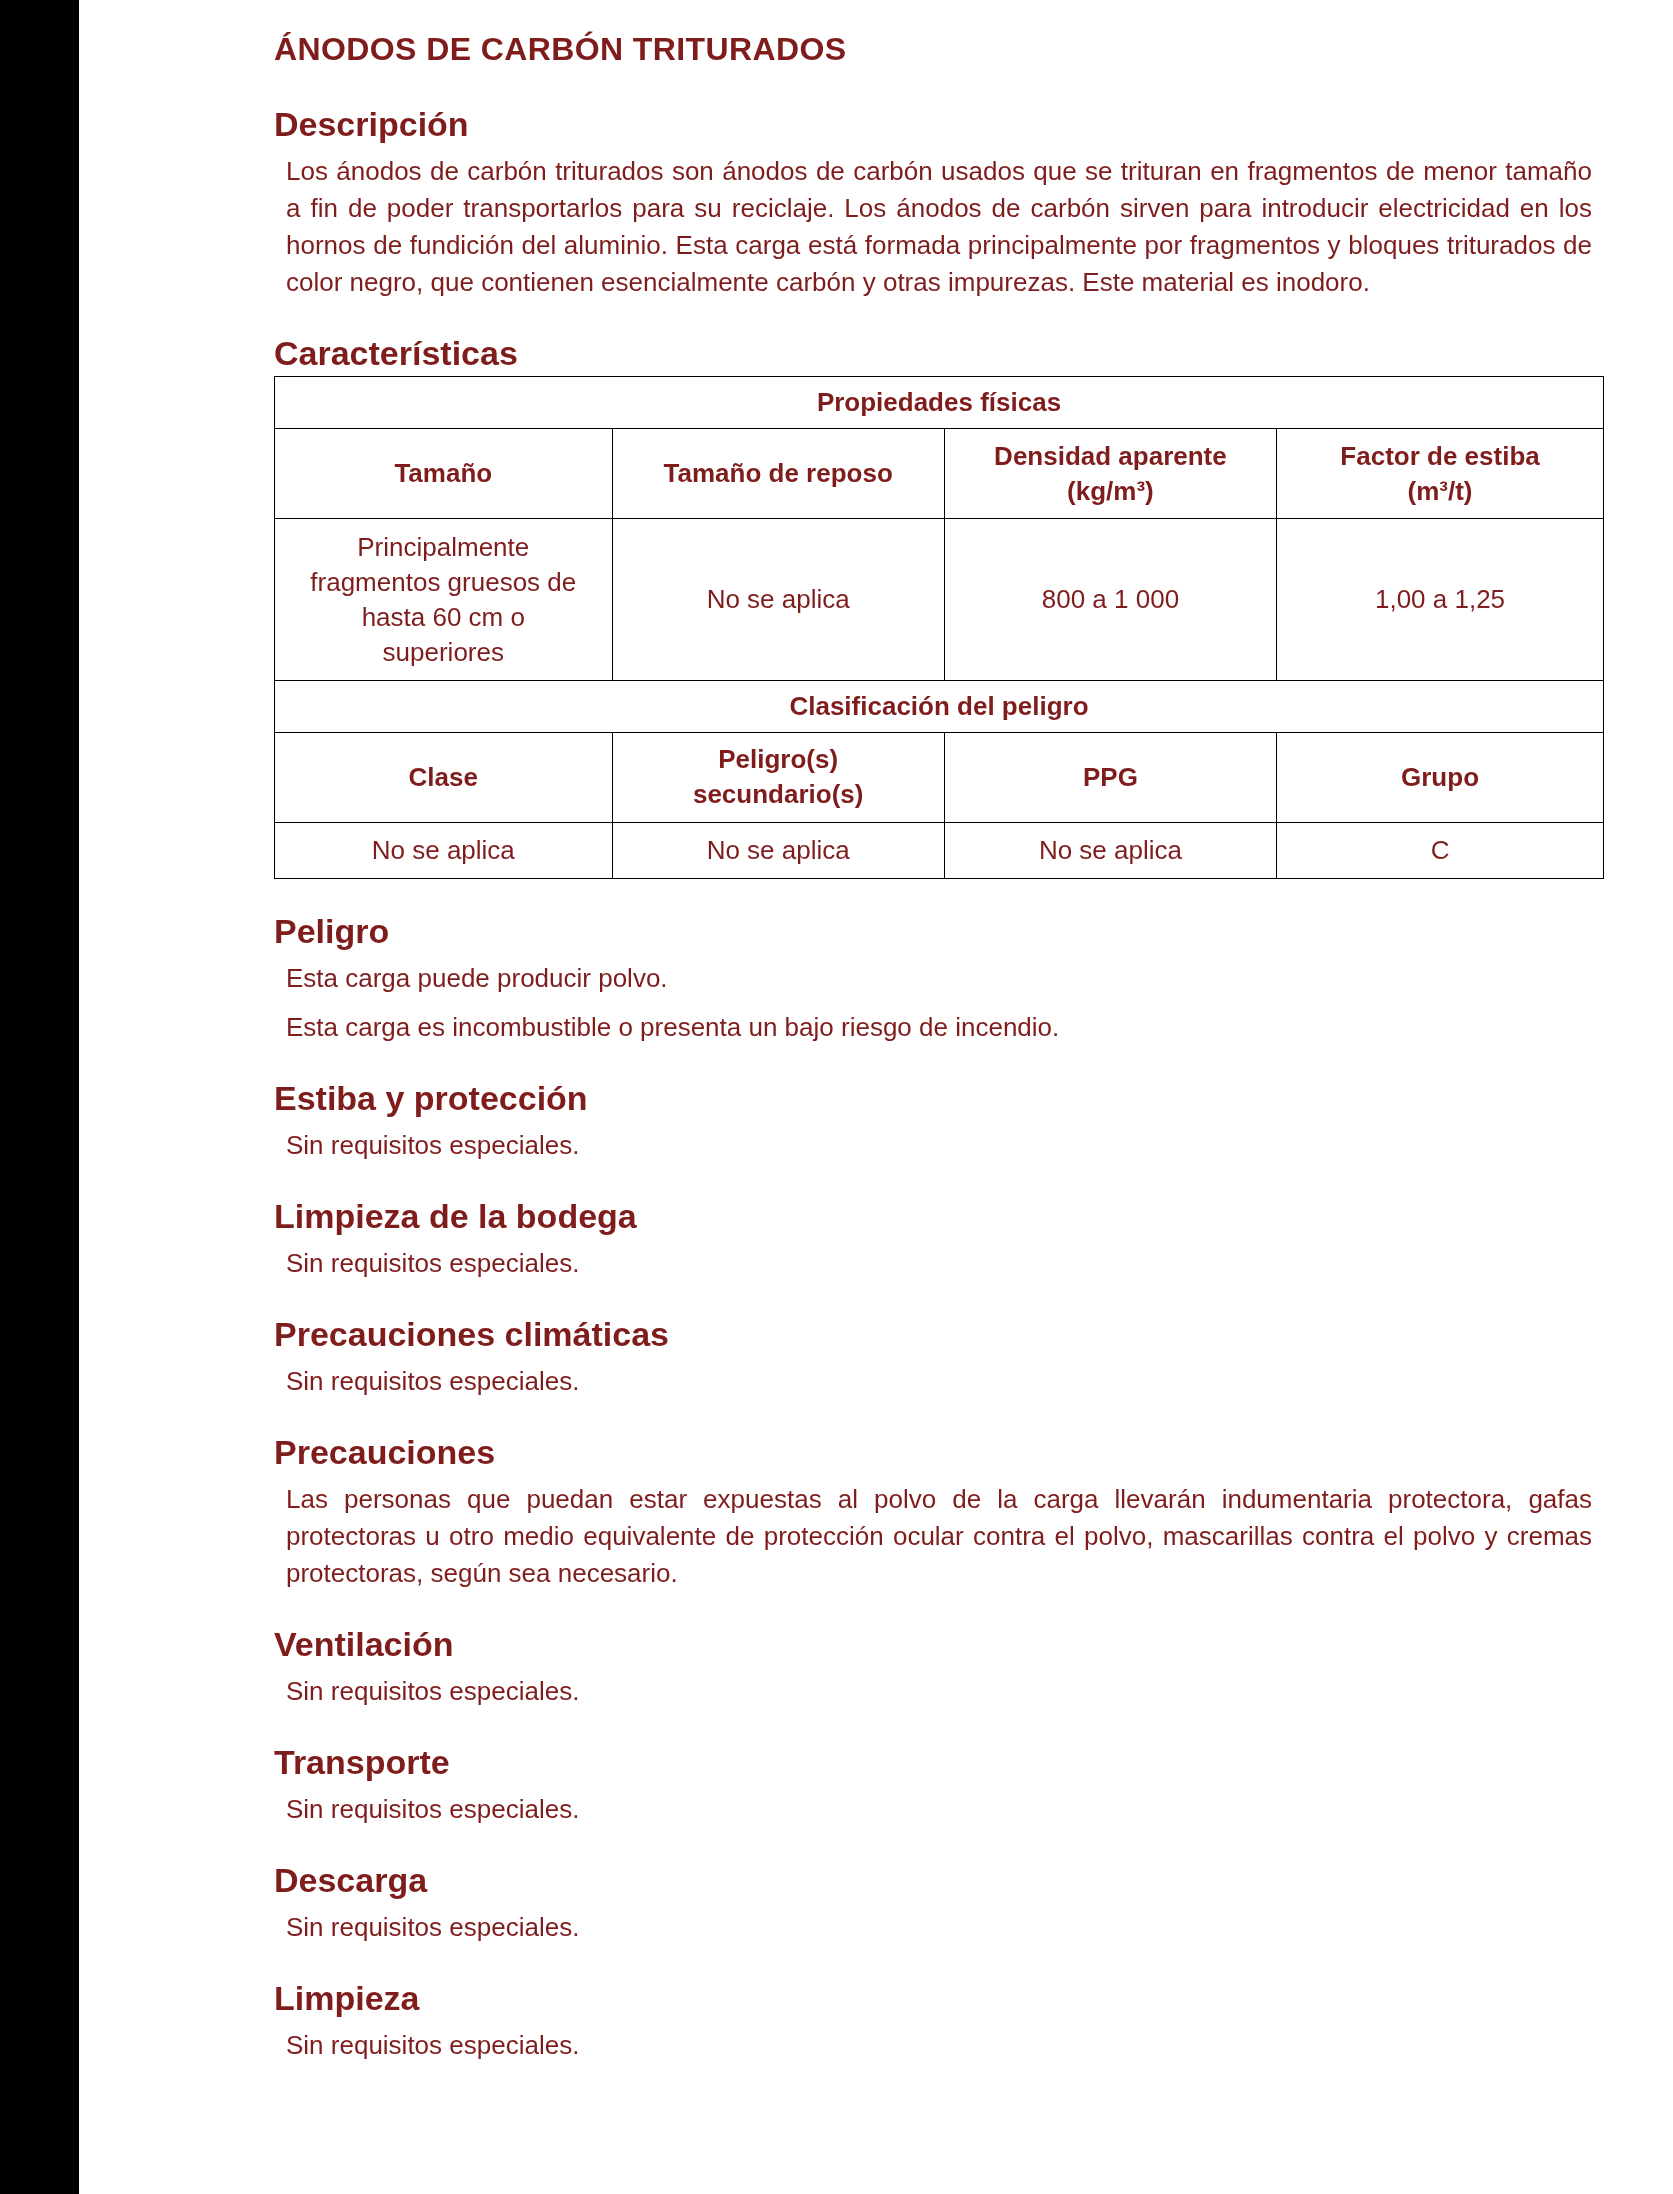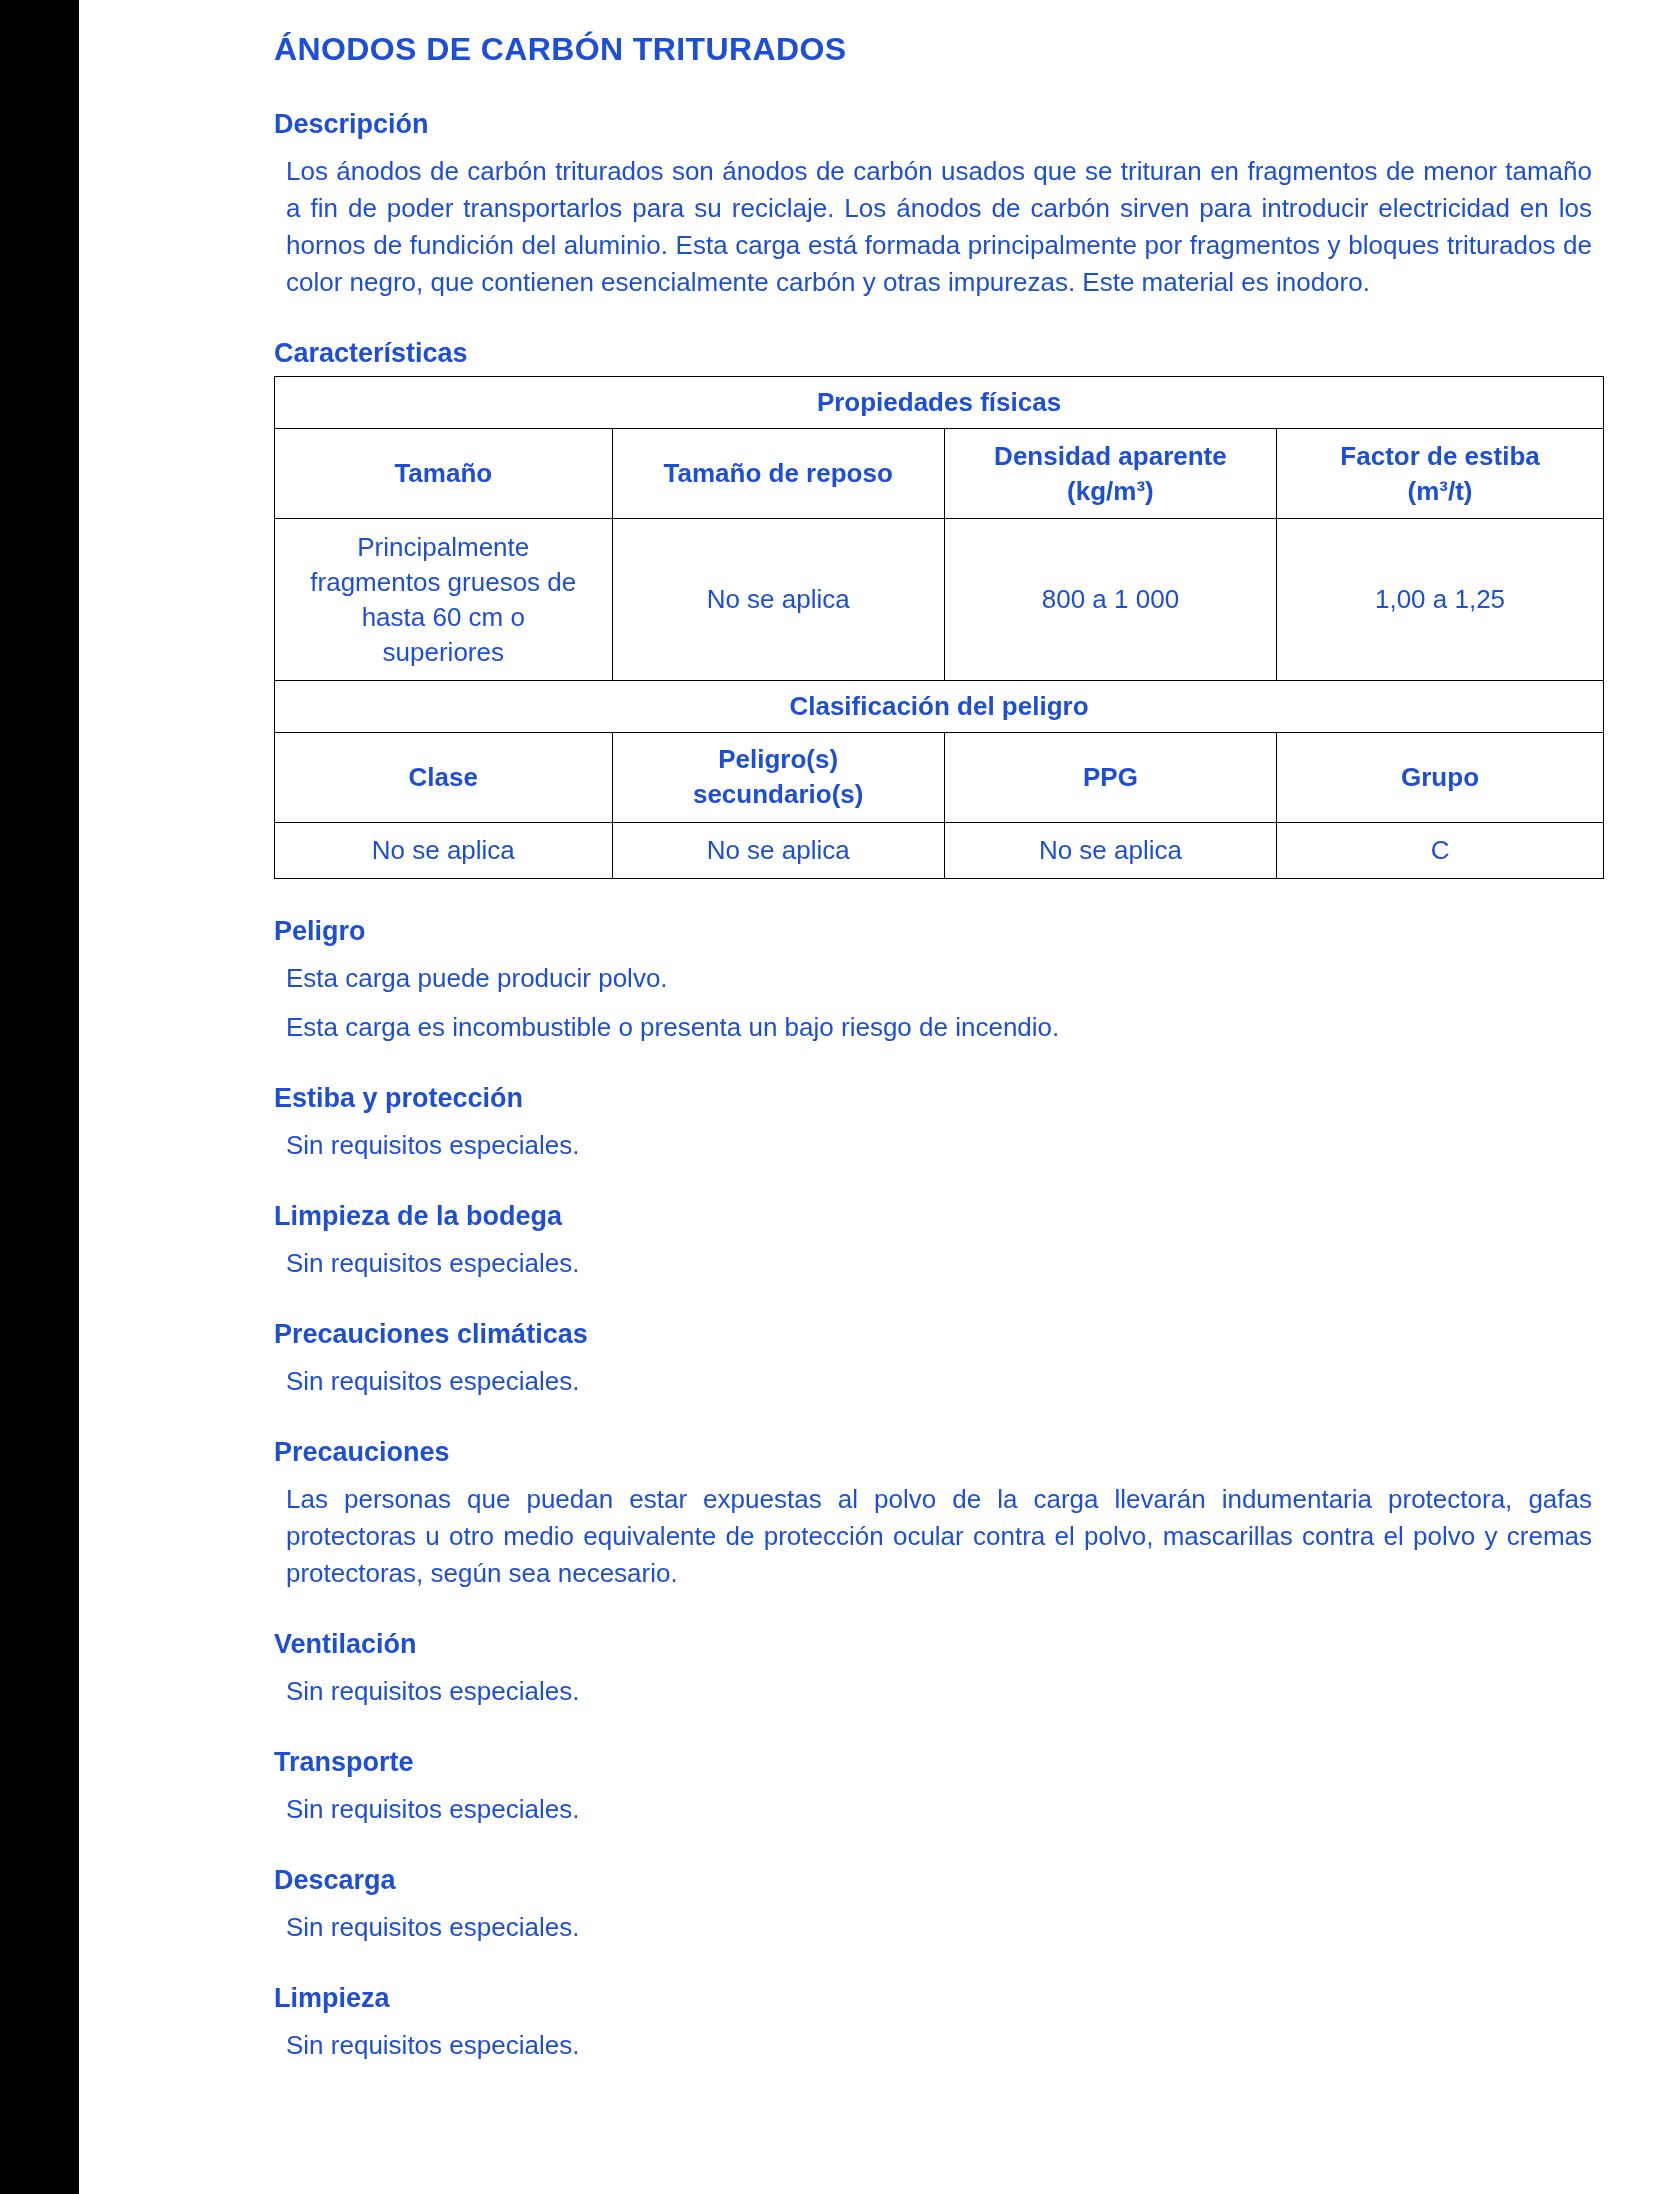--- a/index.html
+++ b/index.html
@@ -2,21 +2,21 @@
 <html style="font-size:12.6px"><head>
 <meta charset="utf-8">
 <style>
   html, body { margin: 0; padding: 0; background: #e8e8e8; }
   .page {
     position: relative;
     width: 1673px;
     height: 2194px;
     background: #ffffff;
     font-family: "Liberation Sans", sans-serif;
-    color: #1d4ed8;
+    color: #7f1d1d;
     overflow: hidden;
   }
   .edge-bar {
     position: absolute;
     left: 0; top: 0;
     width: 79px; height: 2194px;
     background: #000;
   }
   .content {
     position: absolute;
@@ -25,21 +25,21 @@
     width: 1330px;
   }
   h1 {
     font-size: 32px;
     line-height: 38px;
     font-weight: 700;
     margin: 0 0 40px 0;
     letter-spacing: 0.4px;
   }
   h2 {
-    font-size: 27px;
+    font-size: 34px;
     line-height: 33px;
     font-weight: 700;
     margin: 0 0 6.3px 0;
   }
   .section { margin-top: 36px; }
   .para {
     font-size: 26px;
     line-height: 37px;
     text-align: justify;
     margin: 12px;

